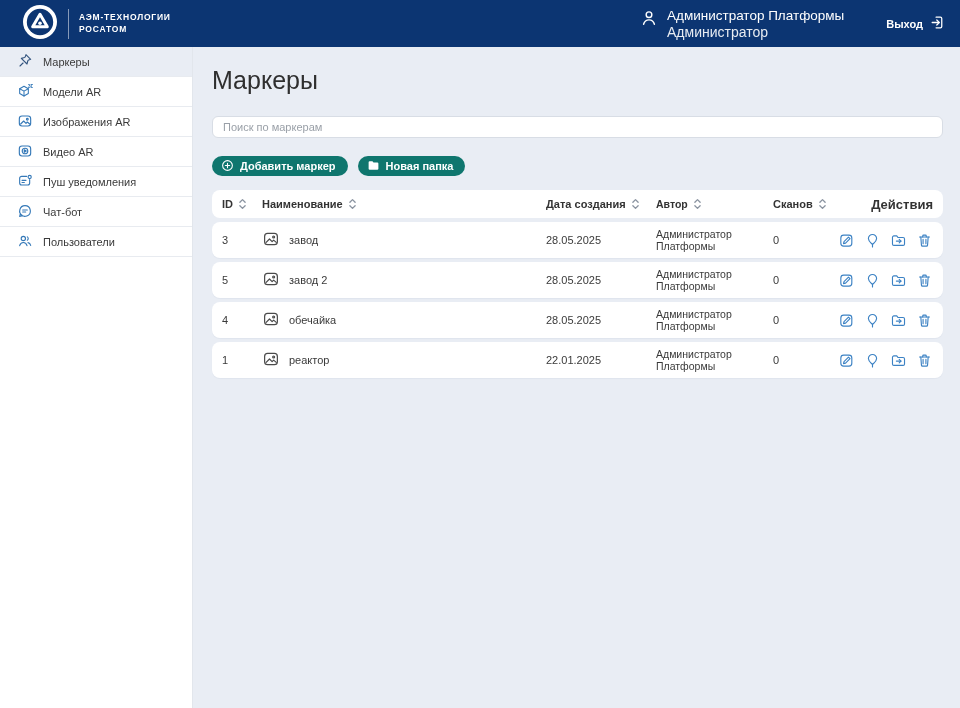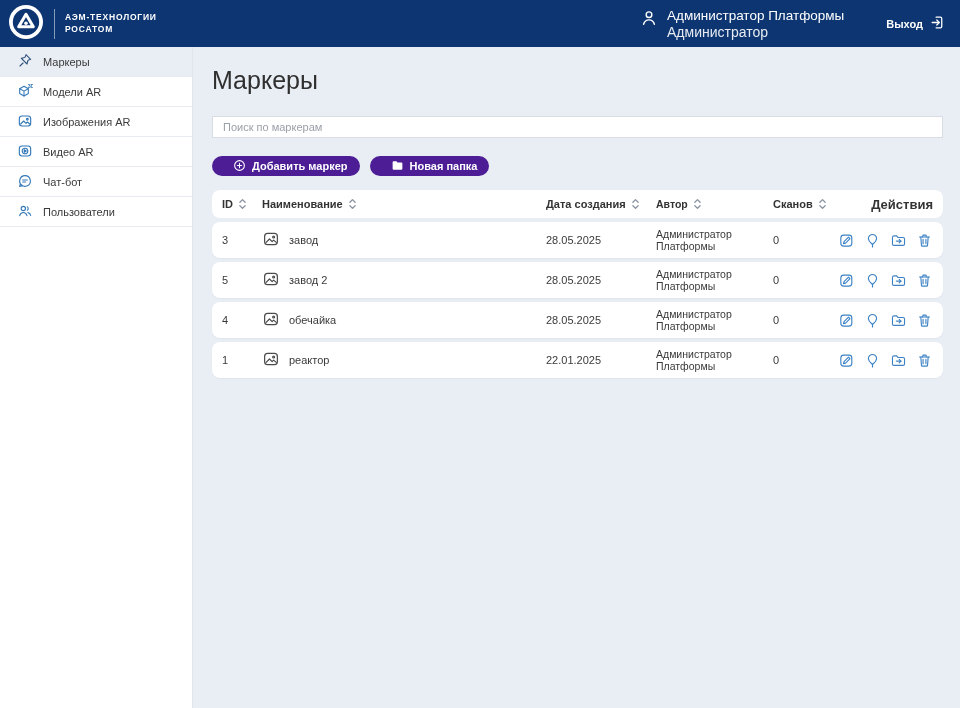--- a/index.html
+++ b/index.html
@@ -1,20 +1,20 @@
 <!DOCTYPE html>
 <html><head>
 <meta charset="utf-8">
 <style>
   * { margin:0; padding:0; box-sizing:border-box; }
   html,body { width:960px; height:708px; overflow:hidden; }
   body { font-family:"Liberation Sans", sans-serif; background:#e9edf4; }
 
   
-  .header { height:47px; background:#0c3572; display:flex; align-items:center; padding:0 14px 0 8px; }
+  .header { height:47px; background:#0c3572; display:flex; align-items:center; padding:0 14px 0 22px; }
   .brand { display:flex; align-items:center; gap:10px; }
   .brand-divider { width:1px; height:30px; background:rgba(255,255,255,.5); }
   .brand-text { color:#fff; font-size:8.5px; font-weight:bold; letter-spacing:.8px; line-height:1.35; }
   .header-right { margin-left:auto; display:flex; align-items:center; }
   .user-block { display:flex; align-items:flex-start; gap:8px; color:#fff; }
   .user-names { display:flex; flex-direction:column; }
   .user-name { font-size:13.5px; font-weight:500; }
   .user-role { font-size:14px; opacity:.9; margin-top:1px; }
   .logout { display:flex; align-items:center; gap:6px; color:#fff; margin-left:42px; cursor:pointer; background:none; border:none; font-family:inherit; }
   .logout-label { font-size:11px; font-weight:bold; color:#fff; }
@@ -22,25 +22,25 @@
   
   .layout { display:flex; height:661px; }
   .sidebar { width:193px; background:#fff; border-right:1px solid #e2e6ec; }
   .side-item { height:30px; display:flex; align-items:center; gap:10px; padding-left:17px; font-size:11px; color:#3a3a3a; border-bottom:1px solid #e8ebf0; cursor:pointer; }
   .side-item.active { background:#e9edf4; }
   .side-item svg { flex:0 0 auto; }
 
   .main { flex:1; padding:13px 17px 0 19px; }
   .page-title { font-size:25px; font-weight:400; color:#2f2f2f; margin:6px 0 21px; }
 
-  .search-input { width:100%; height:22px; border:1px solid #d8dde5; border-radius:0; background:#fff; padding:0 10px; font-size:11px; font-family:inherit; color:#333; }
+  .search-input { width:100%; height:22px; border:1px solid #d8dde5; border-radius:6px; background:#fff; padding:0 10px; font-size:11px; font-family:inherit; color:#333; }
   .search-input::placeholder { color:#9aa0a8; }
 
   .btn-row { margin-top:18px; display:flex; gap:10px; }
-  .btn { height:20px; background:#4c1d95; color:#fff; border:none; border-radius:12px; display:inline-flex; align-items:center; gap:6px; padding:0 12px 0 21px; font-size:11px; font-weight:bold; font-family:inherit; cursor:pointer; }
+  .btn { height:20px; background:#0f766e; color:#fff; border:none; border-radius:12px; display:inline-flex; align-items:center; gap:6px; padding:0 12px 0 9px; font-size:11px; font-weight:bold; font-family:inherit; cursor:pointer; }
 
   
   .table { margin-top:14px; }
   .thead, .trow { background:#fff; border-radius:8px; display:flex; align-items:center; padding:0 10px; }
   .thead { height:28px; font-size:11px; font-weight:bold; color:#333; }
   .trow { height:36px; margin-top:4px; font-size:11px; color:#3a3a3a; box-shadow:0 1px 1px rgba(30,50,90,.04); }
   .col-id { width:40px; }
   .col-name { flex:1; display:flex; align-items:center; gap:9px; }
   .col-date { width:110px; }
   .col-author { width:117px; font-size:10.5px; line-height:1.15; padding-right:17px; }
@@ -139,20 +139,30 @@
       <span>
         <svg width="16" height="16" viewBox="0 0 24 24" fill="none" stroke="#3579b8" stroke-width="1.7" stroke-linecap="round" stroke-linejoin="round">
           <rect x="3.5" y="4.5" width="17" height="15" rx="4"></rect>
           <circle cx="12" cy="12" r="4.2"></circle>
           <path d="M10.9 10.2v3.6l3-1.8z" fill="#3579b8"></path>
         </svg>
       </span>
       <span>Видео AR</span>
     </div>
 
+    <div class="side-item">
+      <span>
+        <svg width="16" height="16" viewBox="0 0 24 24" fill="none" stroke="#3579b8" stroke-width="1.7" stroke-linecap="round" stroke-linejoin="round">
+          <path d="M14.5 5H7a3 3 0 0 0-3 3v7a3 3 0 0 0 3 3h9a3 3 0 0 0 3-3v-5"></path>
+          <path d="M7.5 11h6M7.5 14.2h3.5"></path>
+          <circle cx="19" cy="6" r="2.4"></circle>
+        </svg>
+      </span>
+      <span>Пуш уведомления</span>
+    </div>
 
     <div class="side-item">
       <span>
         <svg width="16" height="16" viewBox="0 0 24 24" fill="none" stroke="#3579b8" stroke-width="1.7" stroke-linecap="round" stroke-linejoin="round">
           <path d="M12 4a8 8 0 1 1-6.9 12L4 20l4-1.1A8 8 0 0 1 12 4z"></path>
           <path d="M8.5 10.5h7M8.5 13.5h4.5"></path>
         </svg>
       </span>
       <span>Чат-бот</span>
     </div>

